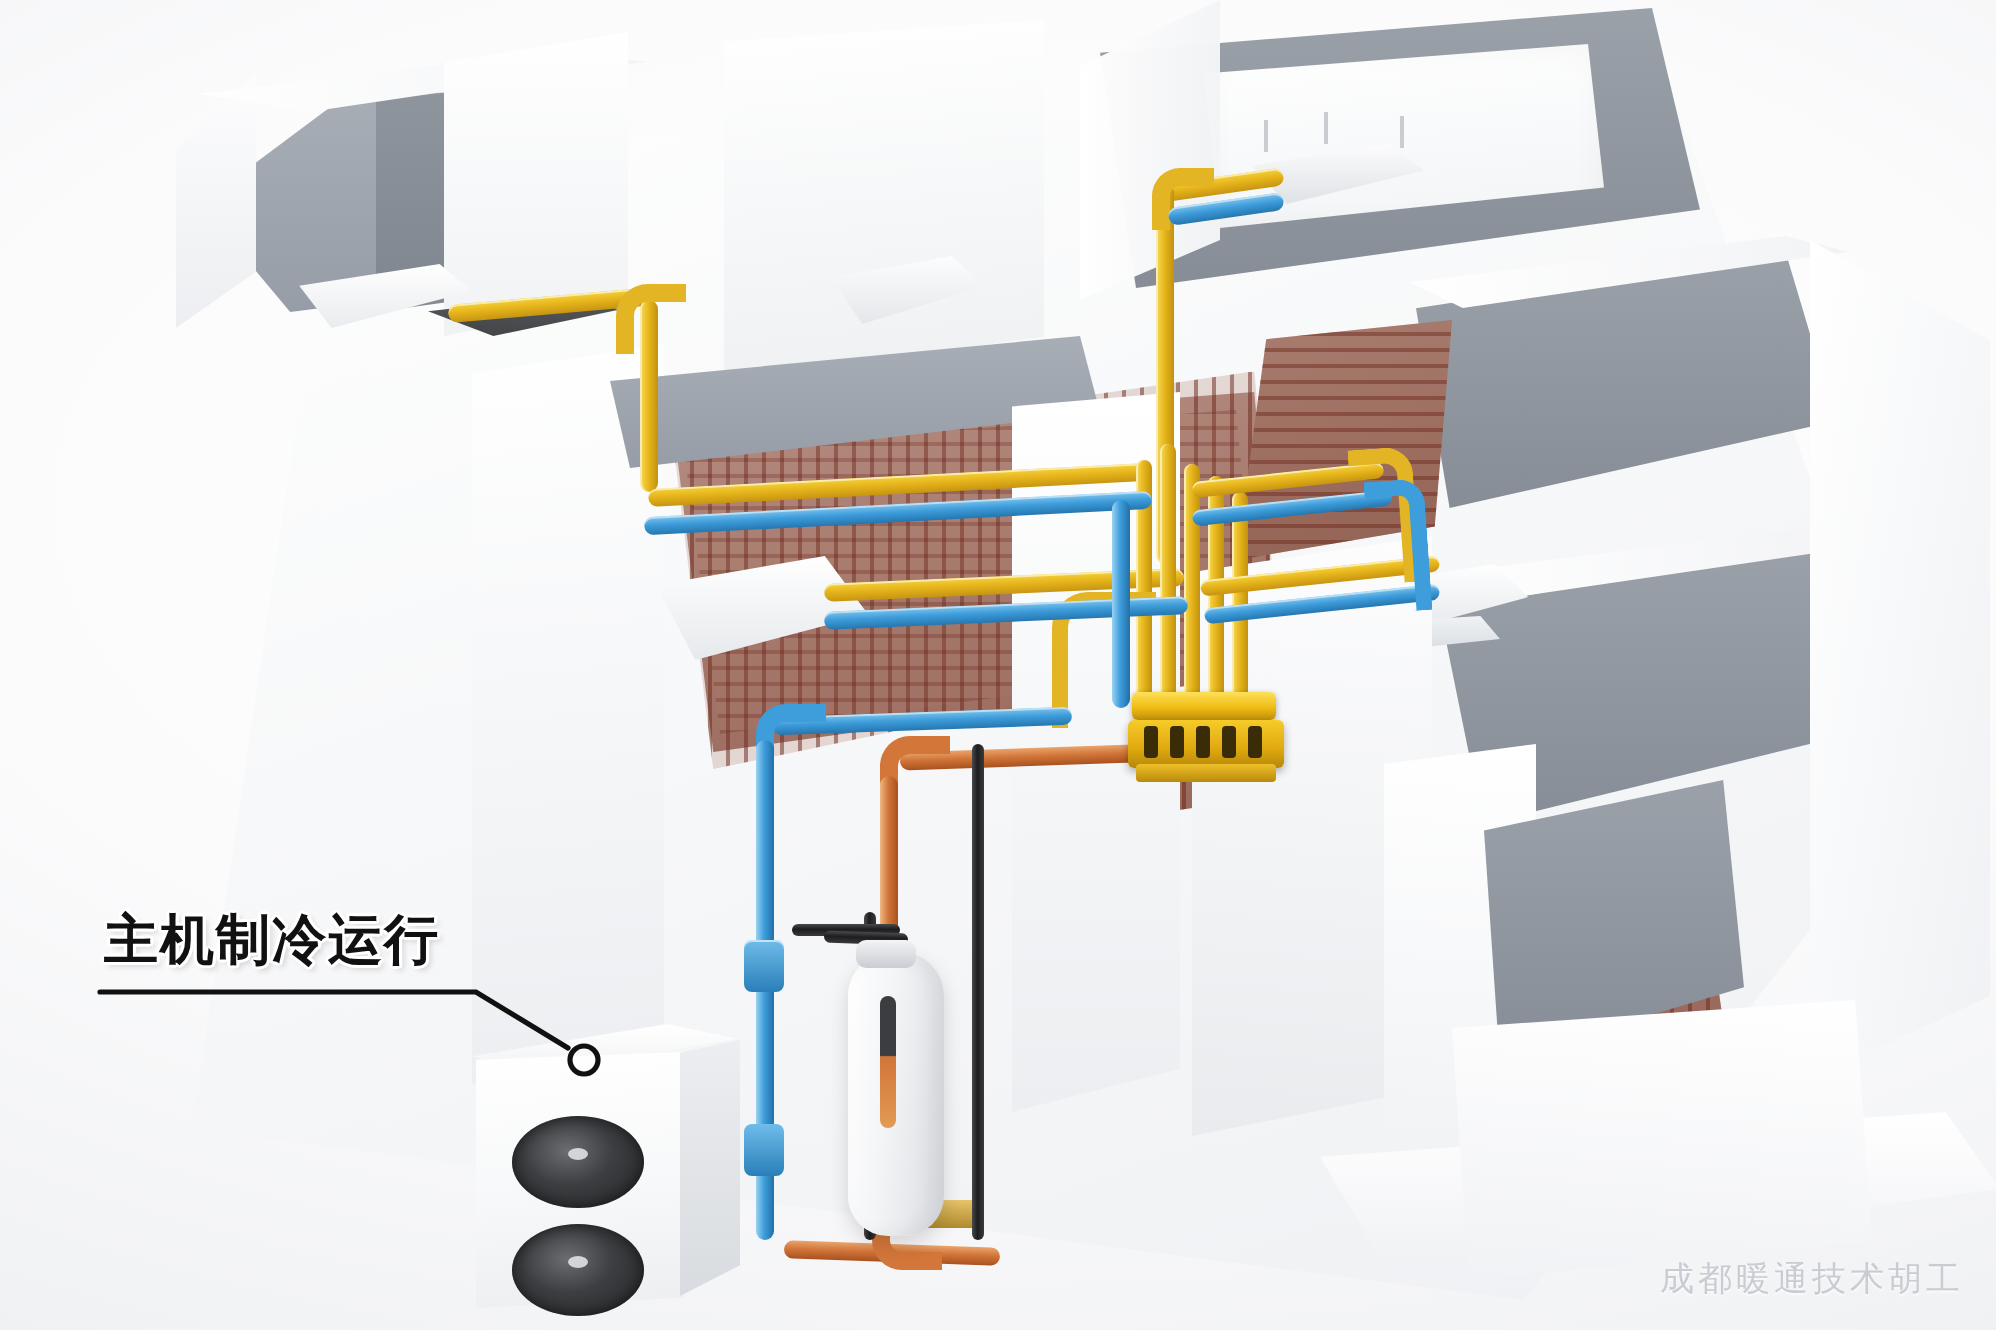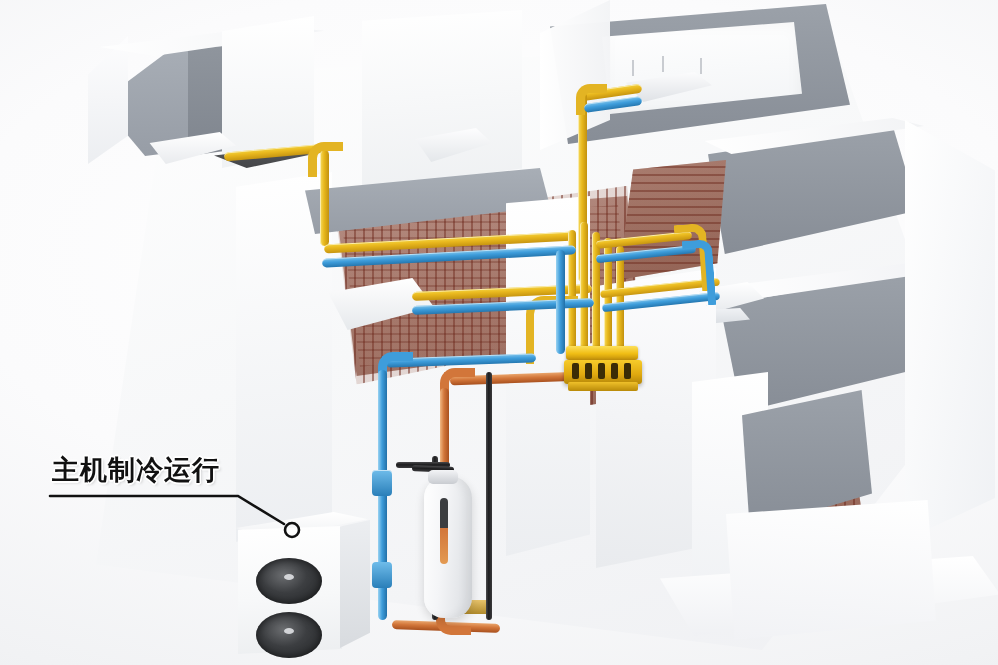--- a/index.html
+++ b/index.html
@@ -356,14 +356,15 @@
               box-shadow:0 -2px 10px rgba(0,0,0,.05);"></div>
 
   <div class="abs" id="label-group">
     <div class="label-text">主机制冷运行</div>
     <svg width="300" height="70" viewBox="0 0 300 70" style="position:absolute;left:-4px;top:34px;">
       <path d="M2,10 L190,10 L236,38" stroke="#111111" stroke-width="2.6" fill="none" stroke-linecap="round"></path>
       <circle cx="244" cy="44" r="7" stroke="#111111" stroke-width="2.6" fill="none"></circle>
     </svg>
   </div>
 
+  <div class="abs" id="watermark">成都暖通技术胡工</div>
 
 </div>
 
 </body></html>

